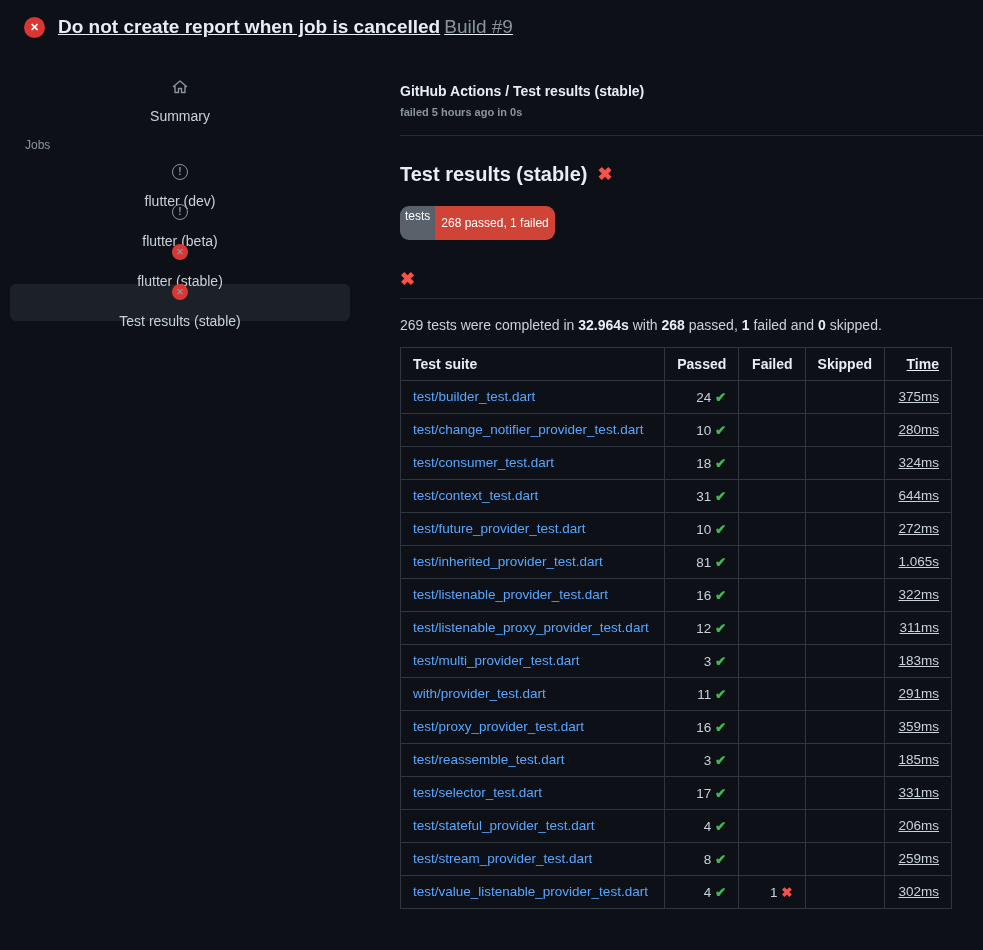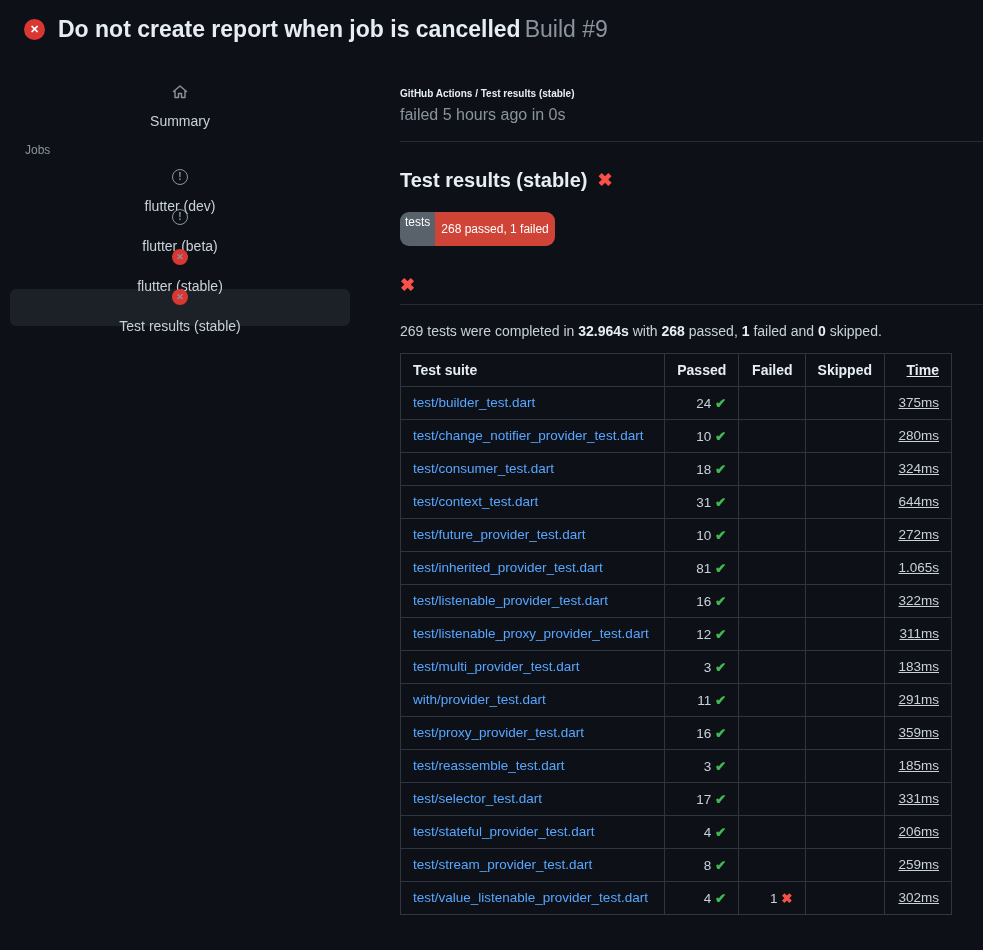--- a/index.html
+++ b/index.html
@@ -35,40 +35,40 @@
     display:inline-flex;align-items:center;justify-content:center;
     border-radius:50%;color:#fff;font-weight:bold;flex:0 0 auto;
   }
   .circle-failed{background:var(--danger-fill);}
   .circle-lg{width:21px;height:21px;font-size:11px;}
   .circle-sm{width:16px;height:16px;font-size:9px;}
   .circle-neutral{
     background:transparent;border:1.5px solid var(--muted);
     color:var(--muted);font-size:10px;width:16px;height:16px;
   }
-  .run-title{font-size:23px;font-weight:700;color:var(--heading);margin:0;line-height:1.2;}
+  .run-title{font-size:19px;font-weight:700;color:var(--heading);margin:0;line-height:1.2;text-decoration:underline;}
   .run-title .build{color:var(--muted);font-weight:400;margin-left:4px;}
   
   .layout{display:flex;align-items:flex-start;}
   .sidebar{width:400px;flex:0 0 400px;padding:26px 50px 0 10px;}
   .nav-item{
     display:flex;align-items:center;gap:13px;
     height:37px;padding:0 14px;border-radius:6px;
     color:var(--text);cursor:pointer;margin-bottom:3px;flex-direction:column;
   }
   .nav-item.selected{background:var(--selected-bg);}
   .nav-item .icon{display:inline-flex;width:16px;justify-content:center;flex:0 0 auto;color:var(--muted);}
   .jobs-heading{
     font-size:12px;color:var(--muted);
     margin:22px 0 12px 15px;
   }
   
   .main{flex:1 1 auto;padding-top:30px;min-width:0;}
-  .breadcrumb{font-weight:700;color:var(--heading);font-size:10px;}
-  .run-meta{color:var(--muted);font-size:16px;margin-top:7px;}
+  .breadcrumb{font-weight:700;color:var(--heading);font-size:14px;}
+  .run-meta{color:var(--muted);font-size:11px;margin-top:7px;font-weight:bold;}
   .divider{border:0;border-top:1px solid var(--divider);margin:17px 0 0 0;}
   .check-title{
     font-size:20px;font-weight:700;color:var(--heading);
     margin:27px 0 0 0;display:flex;align-items:center;gap:10px;
   }
   .heavy-x{color:var(--danger);font-size:18px;font-weight:700;line-height:1;}
   .badge{
     display:inline-flex;margin-top:20px;font-size:12px;line-height:1;
     border-radius:9px;overflow:hidden;color:#fff;
   }

